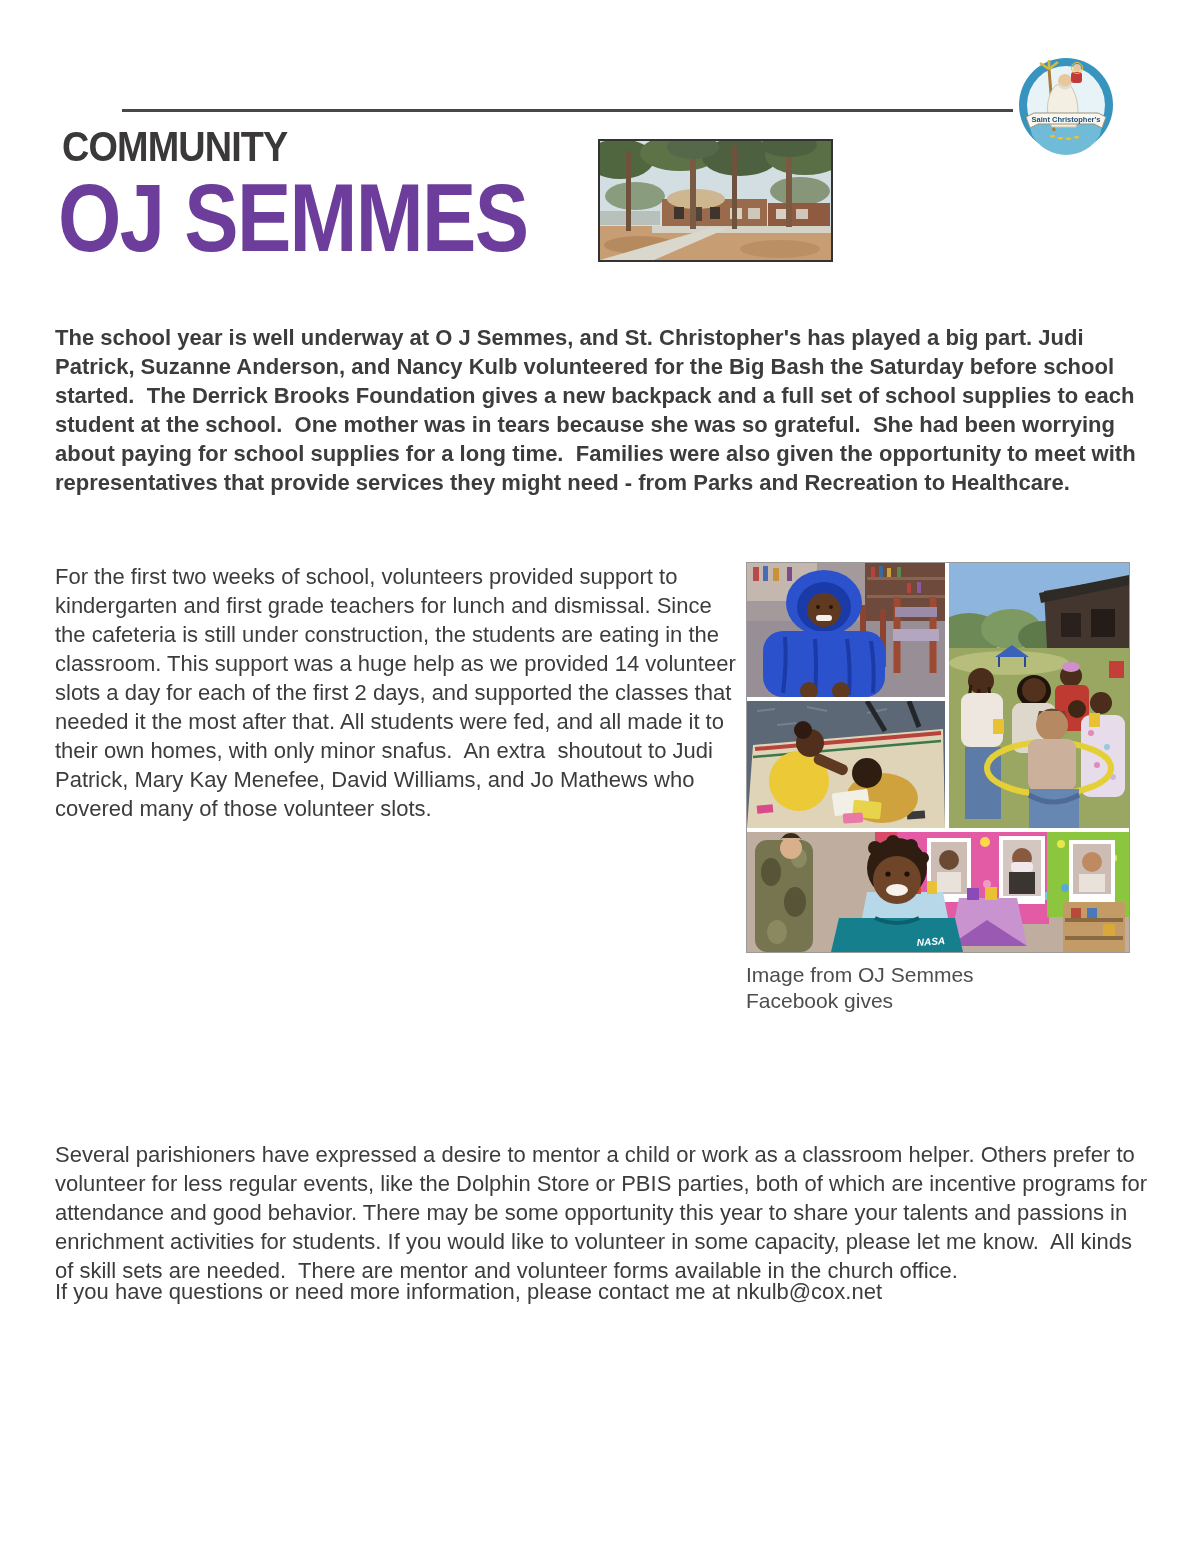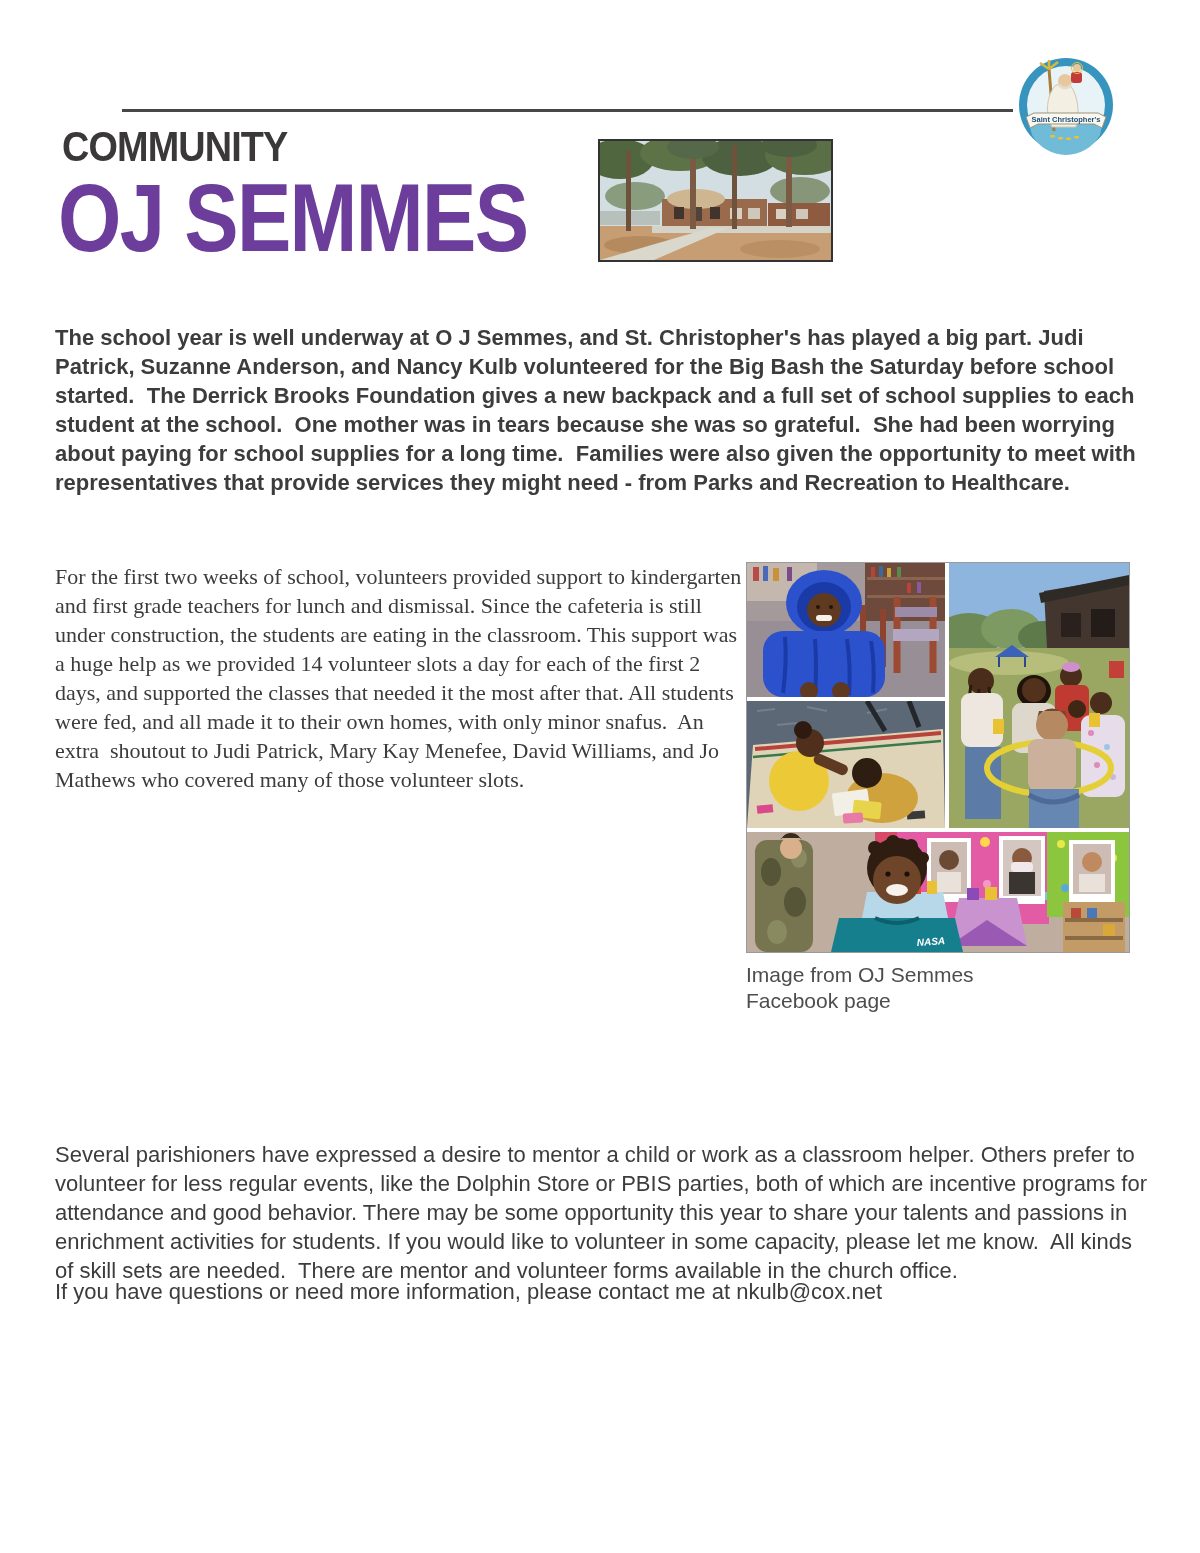--- a/index.html
+++ b/index.html
@@ -11,21 +11,21 @@
           transform:scaleX(.88);transform-origin:0 50%;letter-spacing:-1px;line-height:1;}
   .title{position:absolute;left:58px;top:142px;font-size:97px;font-weight:700;color:#6c3d9a;
          transform:scaleX(.84);transform-origin:0 0;letter-spacing:-2px;line-height:1;}
   .school-photo{position:absolute;left:598px;top:112px;width:235px;height:123px;
                 border:2px solid #333;box-sizing:border-box;overflow:hidden;}
   .school-photo svg{display:block;}
   .para{position:absolute;left:55px;font-size:22px;line-height:29px;color:#3c3c3c;
         white-space:pre-wrap;margin:0;}
   #p1{top:296px;width:1090px;font-weight:bold;}
   #section2{position:absolute;left:55px;top:535px;width:1073px;font-size:22px;line-height:29px;}
-  #section2 p{margin:0 0 29px 0;white-space:pre-wrap;font-family:Liberation Serif, serif;}
+  #section2 p{margin:0 0 29px 0;white-space:pre-wrap;}
   .collage-figure{float:right;width:382px;margin:0 0 8px 12px;}
   .collage{position:relative;width:382px;height:389px;background:#ffffff;border:1px solid #9a9a9a;}
   .collage .ph{position:absolute;overflow:hidden;}
   #phA{left:0;top:0;width:198px;height:134px;}
   #phC{left:0;top:138px;width:198px;height:127px;}
   #phB{left:202px;top:0;width:180px;height:265px;}
   #phD{left:0;top:269px;width:382px;height:120px;}
   .caption{margin-top:9px;text-align:left;font-size:21px;line-height:26px;color:#4d4d4d;
            padding-right:6px;}
   #p4{top:1008px;width:1092px;}
@@ -282,21 +282,21 @@
             <ellipse cx="150" cy="58" rx="11" ry="6" fill="#f7f2ec"></ellipse>
             <polygon points="92,86 208,86 216,120 84,120" fill="#157f8e"></polygon>
             <path d="M128,86 Q150,96 172,86" stroke="#0e5f6b" stroke-width="4" fill="none"></path>
             <text x="170" y="114" font-family="Liberation Sans, sans-serif" font-size="10" font-weight="bold" font-style="italic" fill="#ffffff" transform="rotate(-4 170 114)">NASA</text>
           </svg>
         </div>
 
       </div>
       <figcaption class="caption">
         <span>Image from OJ Semmes</span><br>
-        <span>Facebook page</span>
+        <span>Facebook gives</span>
       </figcaption>
     </figure>
 
     <p>For the first two weeks of school, volunteers provided support to kindergarten and first grade teachers for lunch and dismissal. Since the cafeteria is still under construction, the students are eating in the classroom. This support was a huge help as we provided 14 volunteer slots a day for each of the first 2 days, and supported the classes that needed it the most after that. All students were fed, and all made it to their own homes, with only minor snafus.  An extra  shoutout to Judi Patrick, Mary Kay Menefee, David Williams, and Jo Mathews who covered many of those volunteer slots.</p>
   </div>
 
   <p class="para" id="p5">Several parishioners have expressed a desire to mentor a child or work as a classroom helper. Others prefer to volunteer for less regular events, like the Dolphin Store or PBIS parties, both of which are incentive programs for attendance and good behavior. There may be some opportunity this year to share your talents and passions in enrichment activities for students. If you would like to volunteer in some capacity, please let me know.  All kinds of skill sets are needed.  There are mentor and volunteer forms available in the church office.</p>
   <p class="para" id="p6">If you have questions or need more information, please contact me at nkulb@cox.net</p>
 
 </div>

